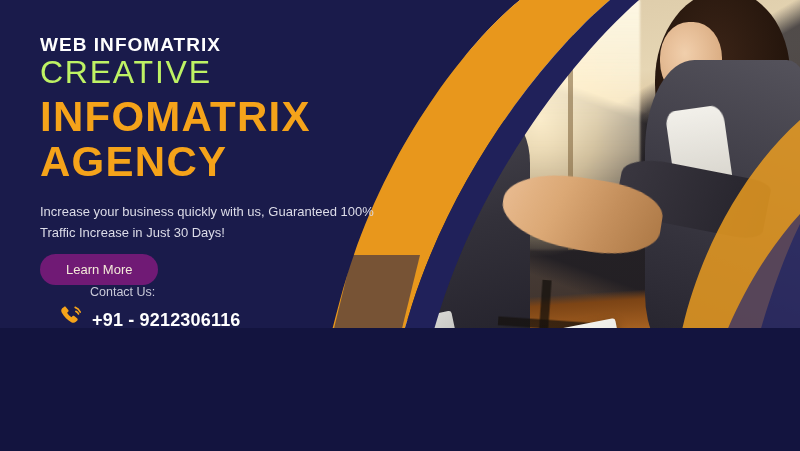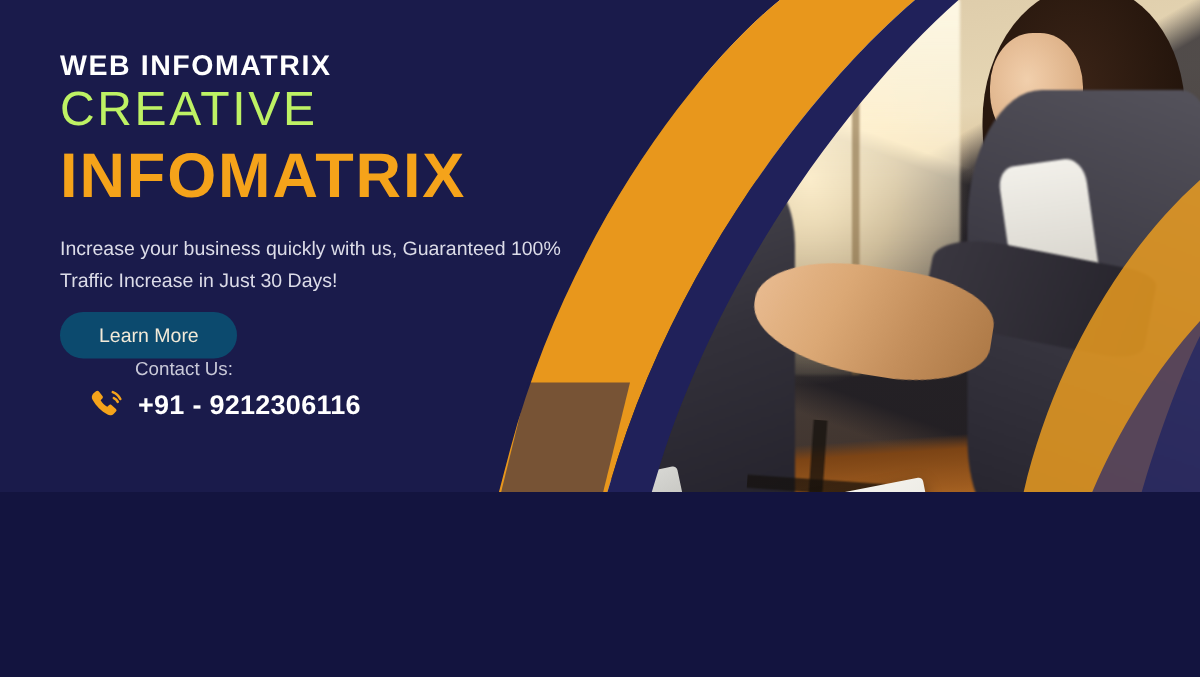--- a/index.html
+++ b/index.html
@@ -198,39 +198,39 @@
   .subtitle {
     color:#dcdce8;
     font-size:13px;
     line-height:1.62;
     margin-top:16px;
     width:360px;
   }
   .cta-btn {
     display:inline-block;
     margin-top:11px;
-    background:#0c4a6e;
+    background:#701a75;
     color:#f3ead8;
     border:none;
     border-radius:999px;
     padding:8px 26px;
     font-size:13px;
     font-family:"Liberation Sans", sans-serif;
     cursor:pointer;
   }
   .contact-block { }
   .contact-label {
     color:#c9c9d8;
     font-size:12.5px;
     margin-left:50px;
     margin-bottom:1px;
   }
   .contact-row {
     display:flex;
-    align-items:center;
+    align-items:flex-end;
     gap:6px;
     margin-top:2px;
   }
   .contact-row .ico {
     width:30px; height:30px;
     flex:0 0 30px;
     display:flex; align-items:center; justify-content:center;
     margin-left:16px;
   }
   .contact-text {
@@ -312,20 +312,21 @@
   </svg>
 
   <div class="content">
 
     <div class="logo">WEB INFOMATRIX</div>
 
     <div class="headline-1">CREATIVE</div>
 
     <div class="headline-2">INFOMATRIX</div>
 
+    <div class="headline-3">AGENCY</div>
 
     <div class="subtitle">Increase your business quickly with us, Guaranteed 100% Traffic Increase in Just 30 Days!</div>
 
     <button class="cta-btn">Learn More</button>
 
     <div class="contact-block">
 
       <div class="contact-label">Contact Us:</div>
 
       <div class="contact-row">

